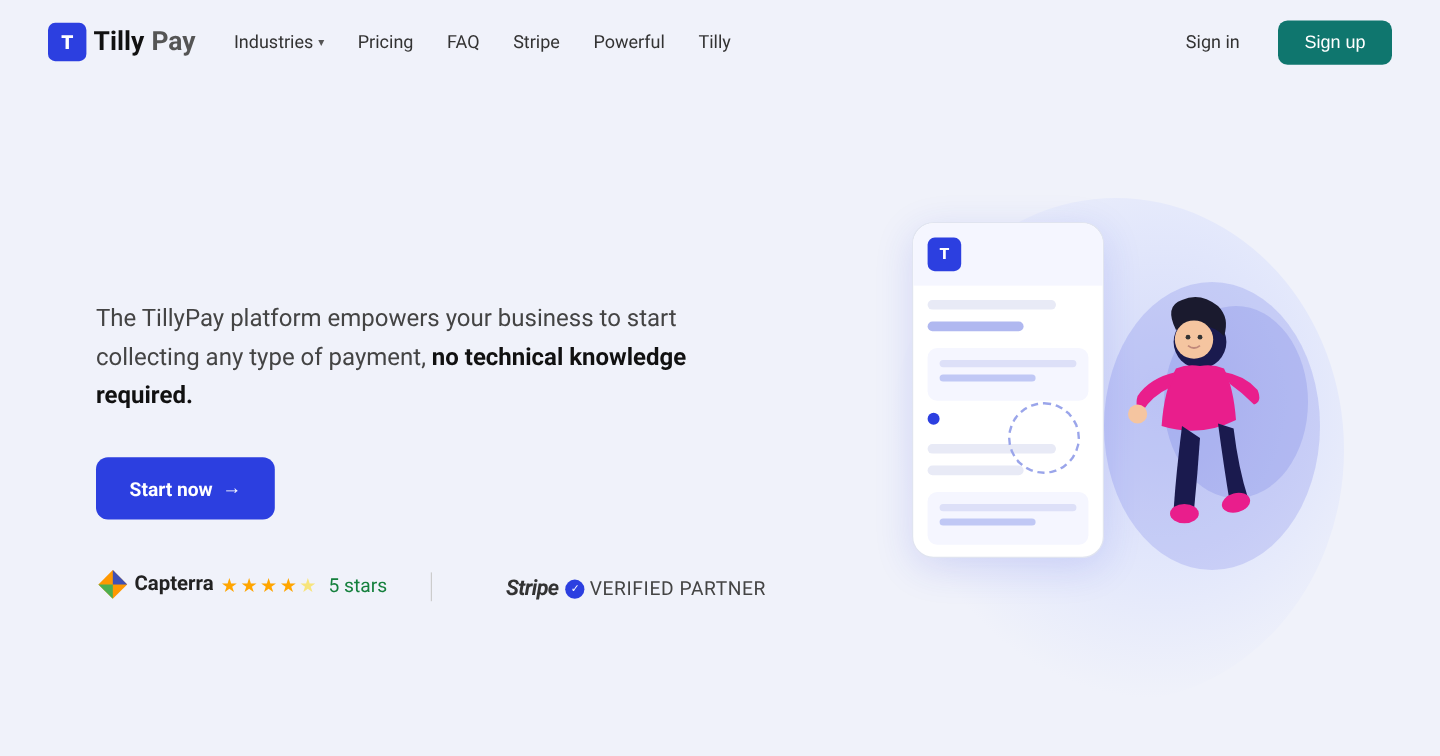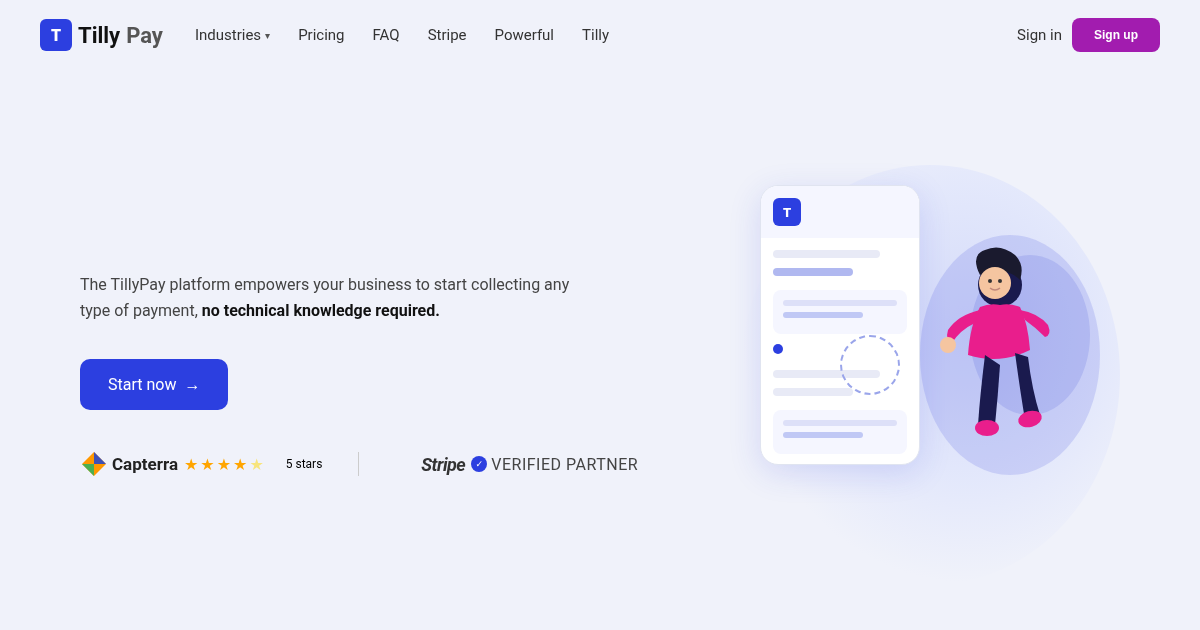--- a/index.html
+++ b/index.html
@@ -62,36 +62,36 @@
       gap: 4px;
       cursor: pointer;
     }
     .chevron {
       font-size: 10px;
       color: #555;
     }
     .nav-right {
       display: flex;
       align-items: center;
-      gap: 10px;
+      gap: 32px;
     }
     .sign-in {
       font-size: 15px;
       color: #333;
       text-decoration: none;
       cursor: pointer;
     }
     .sign-up-btn {
-      background: #a21caf;
+      background: #0f766e;
       color: white;
       border: none;
       border-radius: 8px;
       padding: 10px 22px;
-      font-size: 12px;
-      font-weight: 700;
+      font-size: 15px;
+      font-weight: 400;
       cursor: pointer;
     }
 
     
     .hero {
       display: flex;
       align-items: center;
       padding: 50px 40px 0 80px;
       height: calc(630px - 70px);
       position: relative;
@@ -101,48 +101,48 @@
       max-width: 620px;
     }
     .hero-title {
       font-size: 52px;
       font-weight: 900;
       color: #0a0a1a;
       line-height: 1.1;
       margin-bottom: 28px;
     }
     .hero-subtitle {
-      font-size: 16px;
+      font-size: 20px;
       color: #444;
       line-height: 1.6;
       max-width: 520px;
       margin-bottom: 36px;
     }
     .hero-subtitle strong {
       color: #111;
       font-weight: 700;
     }
     .start-btn {
       display: inline-flex;
       align-items: center;
       gap: 8px;
       background: #2c3fe0;
       color: white;
       border: none;
       border-radius: 10px;
       padding: 16px 28px;
       font-size: 16px;
-      font-weight: 400;
+      font-weight: 700;
       cursor: pointer;
       text-decoration: none;
       margin-bottom: 40px;
     }
     .badges {
       display: flex;
-      align-items: center;
+      align-items: flex-end;
       gap: 36px;
     }
     .capterra-badge {
       display: flex;
       align-items: center;
       gap: 6px;
     }
     .capterra-logo {
       display: flex;
       align-items: center;
@@ -152,23 +152,23 @@
       font-size: 17px;
       font-weight: 700;
       color: #222;
     }
     .stars {
       display: flex;
       gap: 2px;
     }
     .star { color: #FFA500; font-size: 16px; }
     .stars-label {
-      font-size: 12px;
-      color: #000000;
-      margin-left: 16px;
+      font-size: 16px;
+      color: #15803d;
+      margin-left: 4px;
     }
     .divider-badge {
       width: 1px;
       height: 24px;
       background: #ccc;
     }
     .stripe-badge {
       display: flex;
       align-items: center;
       gap: 6px;

